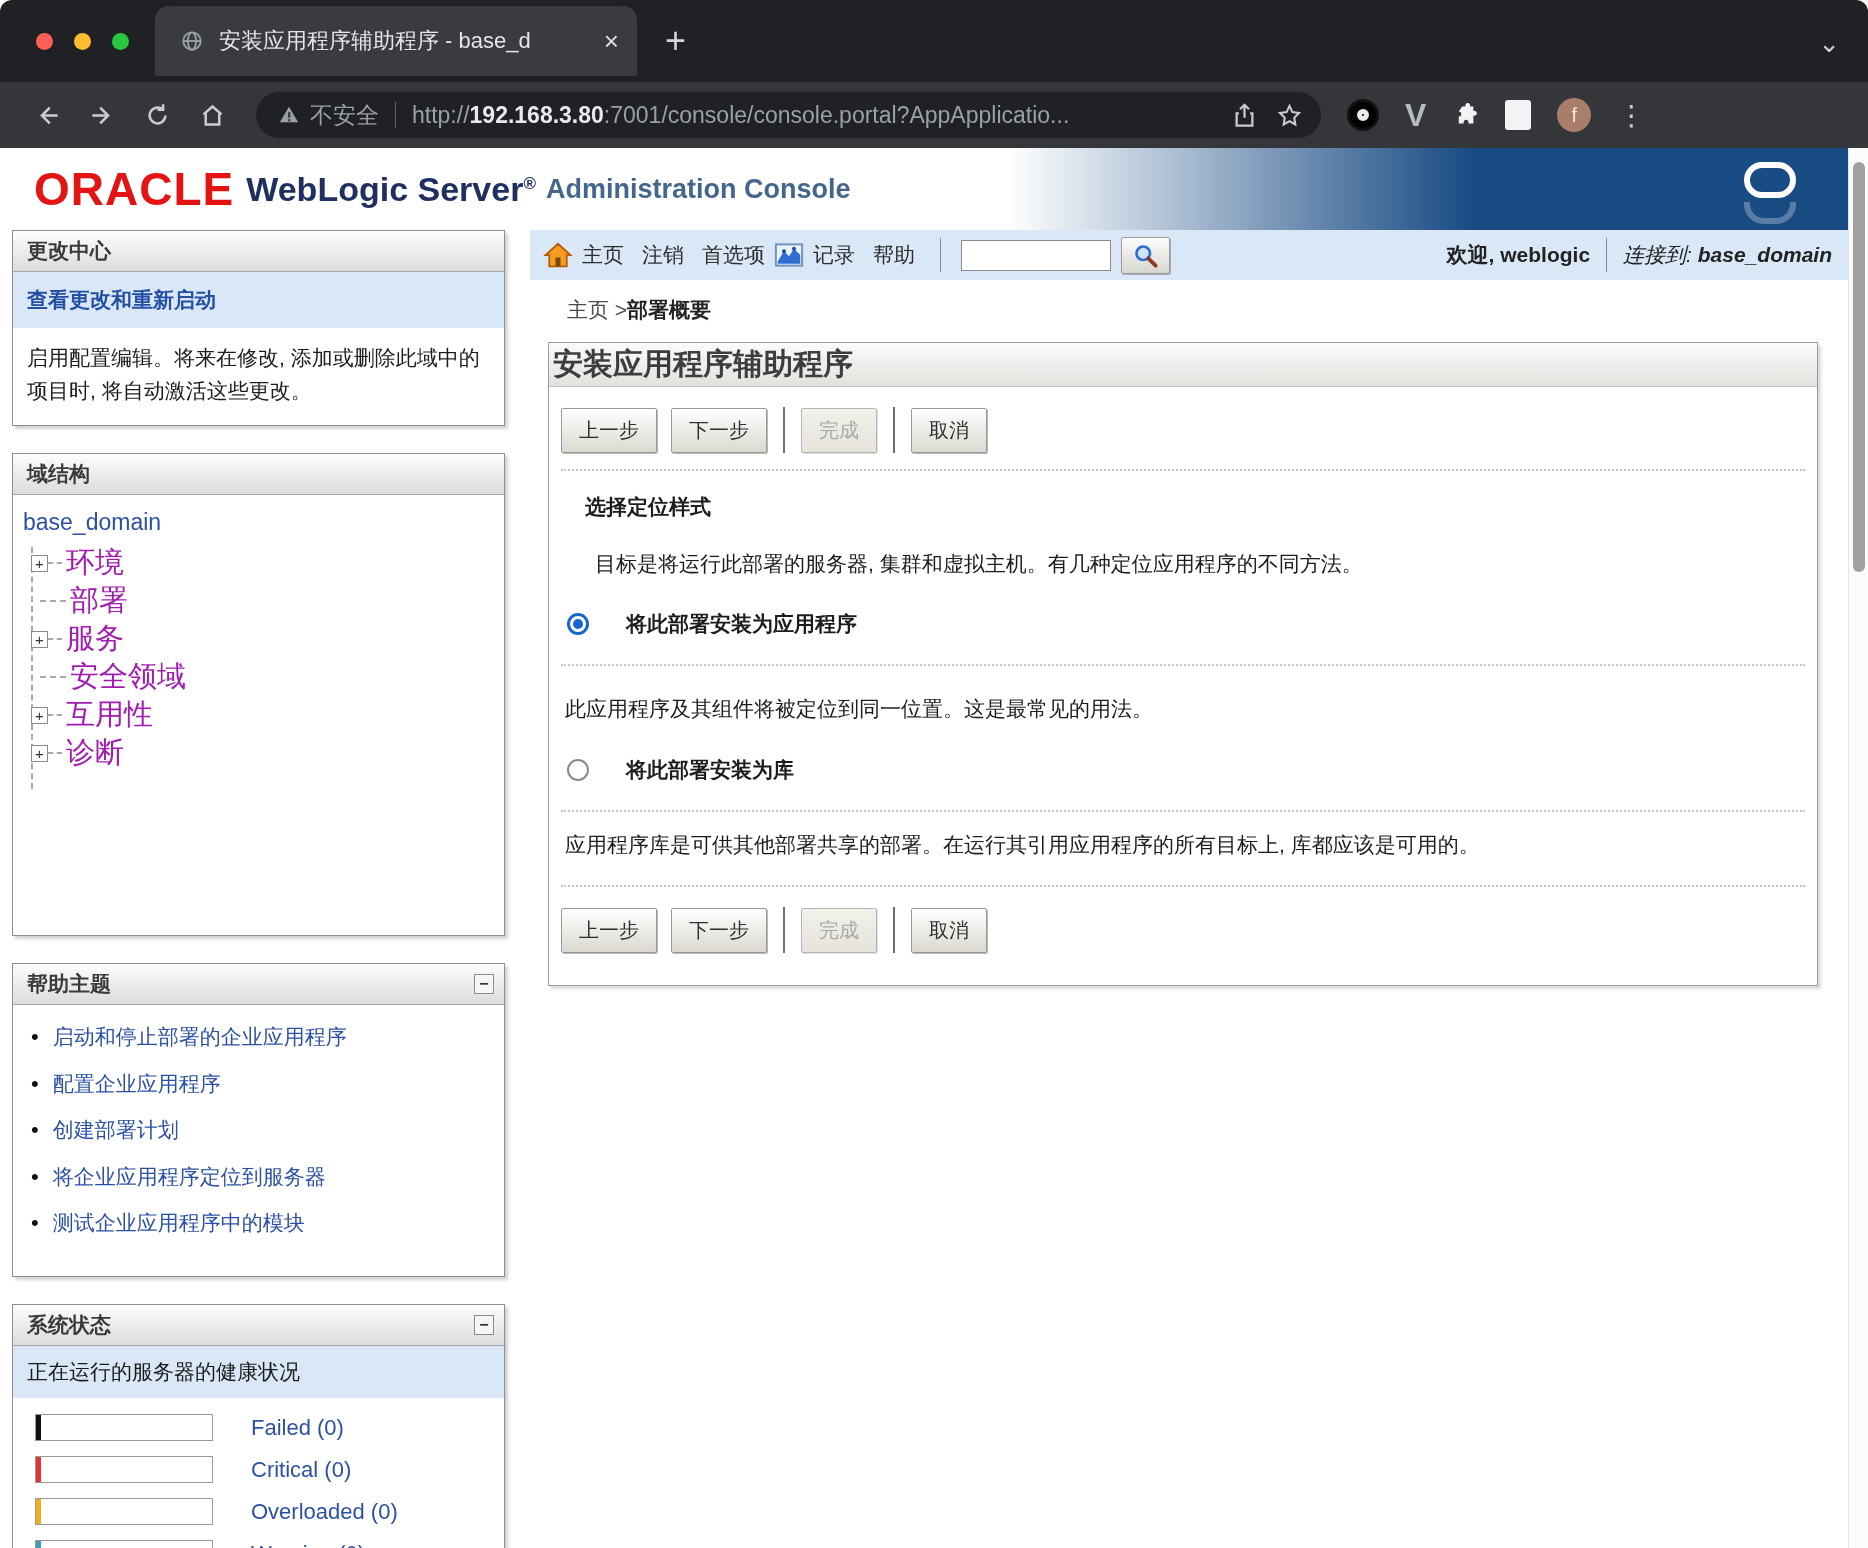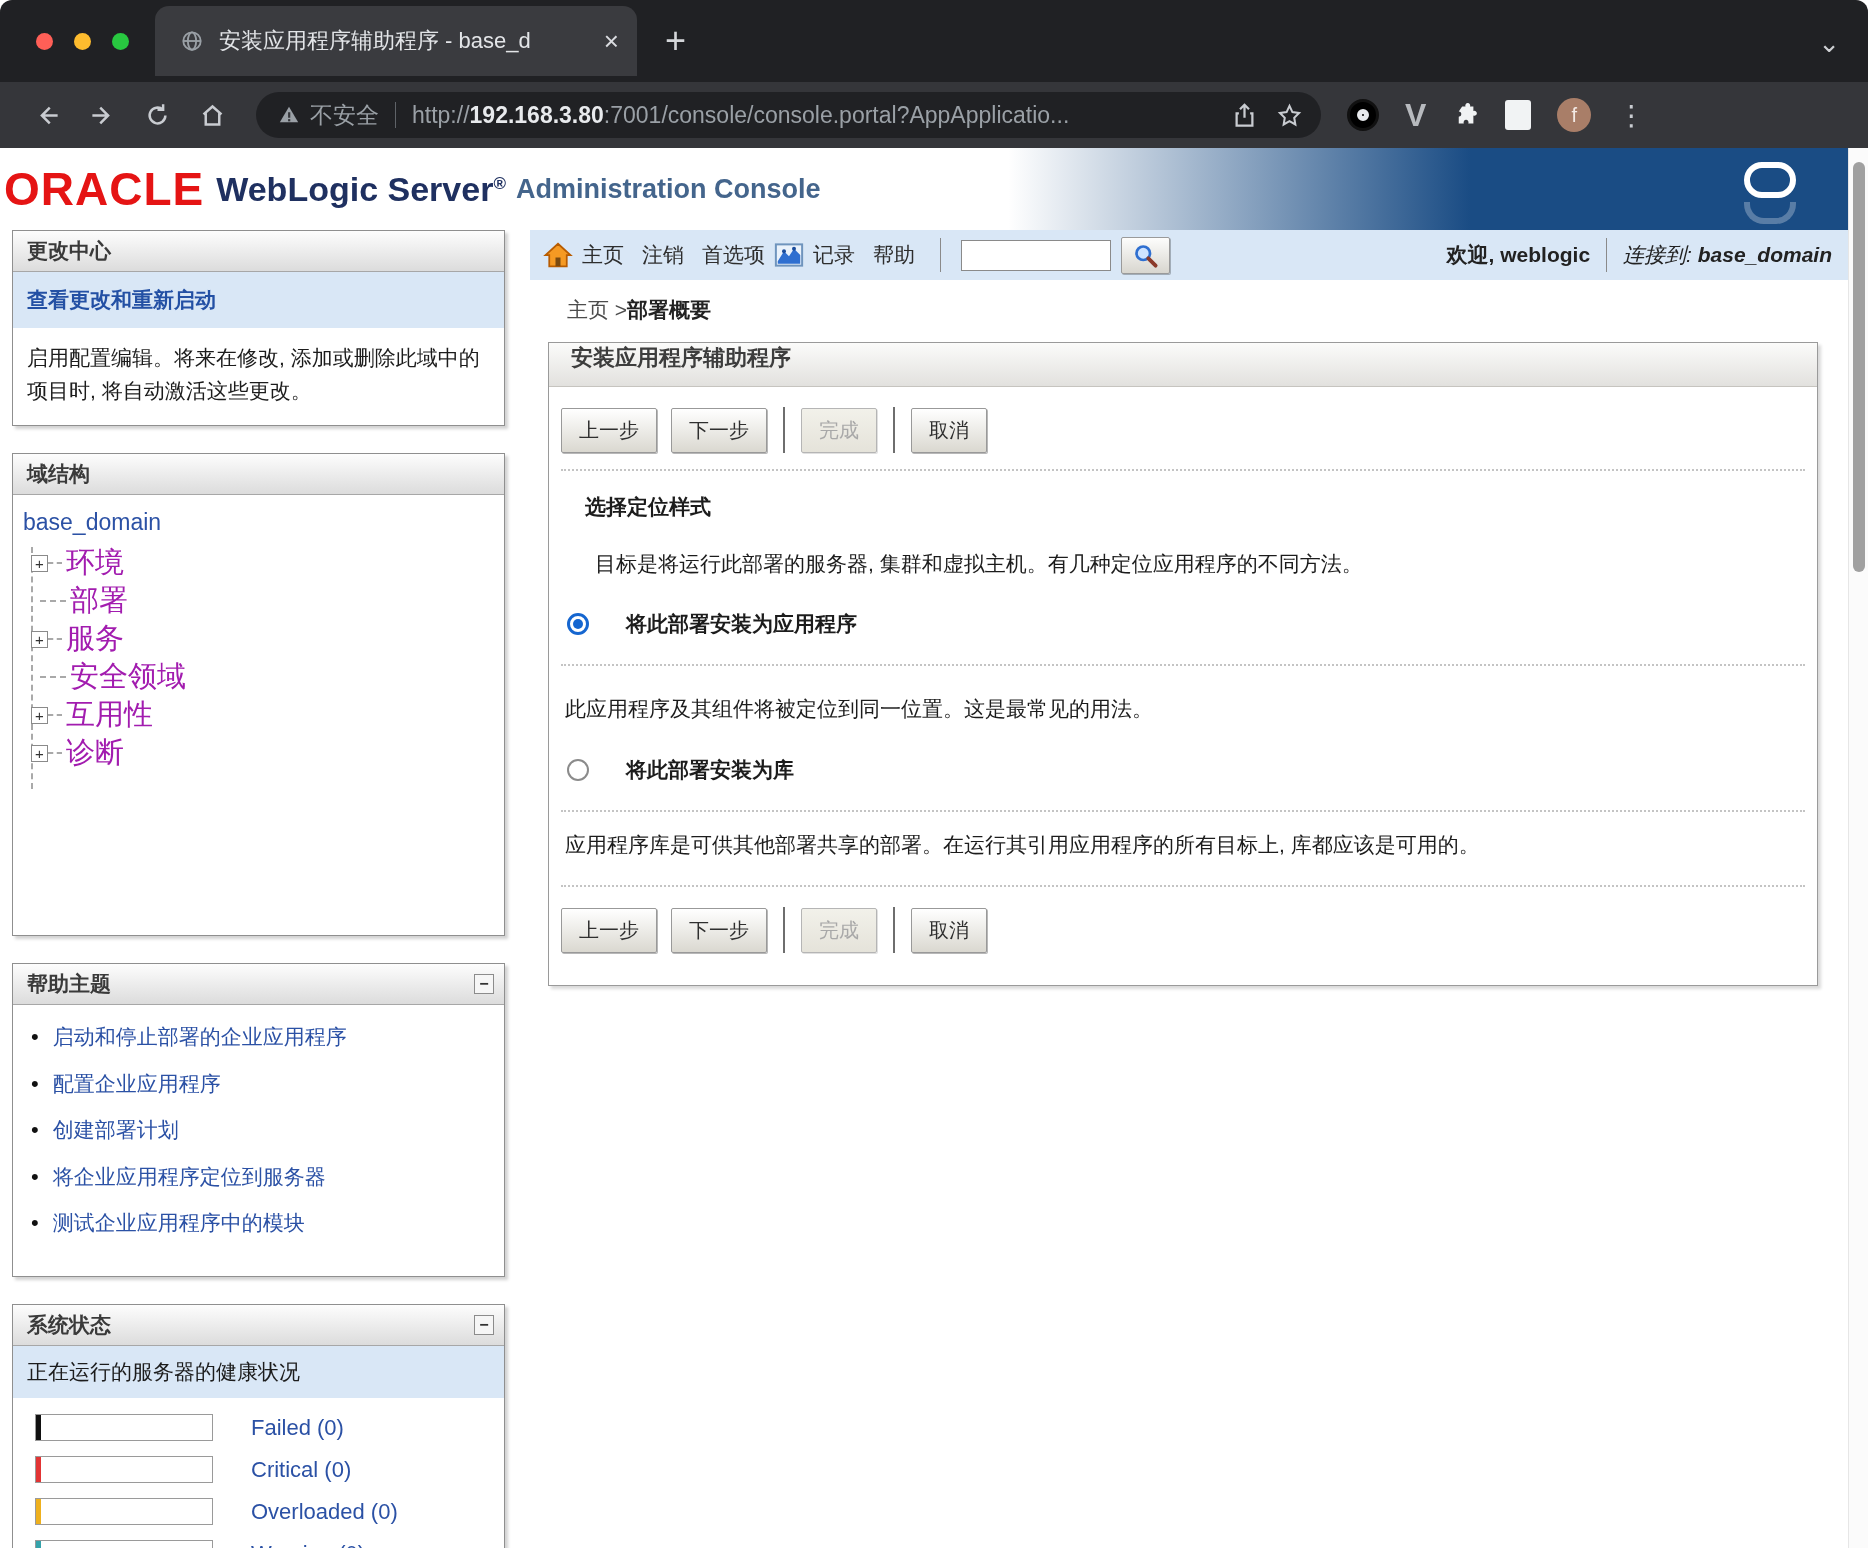--- a/index.html
+++ b/index.html
@@ -31,21 +31,21 @@
   .omni-ic{margin-left:18px;}
   .exts{display:flex;align-items:center;margin-left:26px;gap:26px;}
   .ext-o{width:32px;height:32px;border-radius:50%;background:#000;border:3px solid #111;position:relative;}
   .ext-o::after{content:'';position:absolute;inset:7px;border-radius:50%;border:5px solid #e8eaed;background:#000;}
   .ext-v{color:#b7babe;font-size:32px;font-weight:700;}
   .ext-square{width:26px;height:30px;background:#f1f3f4;border-radius:3px;}
   .avatar{width:34px;height:34px;border-radius:50%;background:#a97e68;color:#f3e9e4;font-size:20px;display:flex;align-items:center;justify-content:center;}
   .menu-dots{color:#c9ccd1;font-size:28px;letter-spacing:0;}
 
   
-  .masthead{position:relative;height:82px;background:#fff;display:flex;align-items:center;padding-left:4px;overflow:hidden;}
+  .masthead{position:relative;height:82px;background:#fff;display:flex;align-items:center;padding-left:34px;overflow:hidden;}
   .brand-oracle{font-size:46px;font-weight:800;color:#e51414;letter-spacing:1px;}
   .brand-product{font-size:34px;font-weight:800;color:#1f3060;margin-left:12px;}
   .brand-product sup{font-size:17px;}
   .brand-console{font-size:27px;font-weight:700;color:#44658c;margin-left:10px;}
   .banner{position:absolute;top:0;right:20px;bottom:0;width:840px;background:linear-gradient(90deg,rgba(26,76,132,0) 0%,#1a4c84 55%);}
   .o-logo{position:absolute;right:52px;top:14px;width:52px;height:36px;border:6px solid #fff;border-radius:20px;}
   .o-logo::after{content:'';position:absolute;left:-6px;right:-6px;top:34px;height:16px;border:6px solid rgba(255,255,255,.28);border-top:none;border-radius:0 0 20px 20px;}
 
   
   .body-row{display:flex;align-items:flex-start;padding-right:20px;}
@@ -91,21 +91,21 @@
   .nav-sep{width:1px;height:34px;background:#8a8a8a;margin:0 16px;}
   .search-input{width:150px;height:31px;border:1px solid #8a8a8a;background:#fff;margin-left:4px;font-size:18px;padding:0 6px;}
   .search-btn{width:49px;height:37px;margin-left:10px;border:1px solid #9a9a9a;border-radius:2px;background:linear-gradient(#fdfdfc,#d8d6cf);box-shadow:1px 1px 0 rgba(0,0,0,.25);display:flex;align-items:center;justify-content:center;}
   .welcome{margin-left:auto;font-size:21px;font-weight:700;color:#222;}
   .connected{font-size:21px;color:#222;font-style:italic;}
   .connected b{font-weight:700;}
   .breadcrumb{margin:16px 0 0 37px;font-size:21px;color:#4c4c4c;}
   .breadcrumb .cur{font-weight:700;color:#222;}
 
   .panel{margin:18px 30px 0 18px;border:1px solid #9a9a9a;background:#fff;box-shadow:3px 3px 3px rgba(0,0,0,.15);}
-  .panel-head{height:44px;background:linear-gradient(#fbfbfa,#e2e1de);border-bottom:1px solid #c6c4bf;display:flex;padding:0 22px;font-size:22px;font-weight:700;color:#3d3d3d;}
+  .panel-head{height:44px;background:linear-gradient(#fbfbfa,#e2e1de);border-bottom:1px solid #c6c4bf;display:flex;align-items:center;padding:0 4px;font-size:30px;font-weight:700;color:#3d3d3d;}
   .panel-body{padding:20px 10px 26px;}
   .btn-row{display:flex;align-items:center;margin:0 2px 16px;}
   .btn{padding:8px 17px;font-size:20px;color:#2f2f2f;background:linear-gradient(#ffffff,#dad8d0);border:1px solid #999;border-radius:2px;box-shadow:1px 1px 0 rgba(0,0,0,.28);margin-right:14px;}
   .btn.disabled{color:#a8a8a8;background:linear-gradient(#f2f1ea,#e5e3da);border-color:#b5b5b5;box-shadow:1px 1px 0 rgba(0,0,0,.12);}
   .btn-sep{width:2px;height:46px;background:#6e6e6e;margin:0 16px 0 2px;}
   .dotsep{border-top:2px dotted #c4c4c4;margin:14px 2px;}
   .sec-title{font-size:21px;font-weight:700;color:#1c1c1c;margin:22px 0 0 26px;}
   .para{font-size:21px;color:#1c1c1c;margin:28px 0 0 36px;line-height:1.4;}
   .para.flush{margin-left:6px;}
   .radio-row{display:flex;align-items:center;margin:32px 0 26px 8px;gap:24px;}

